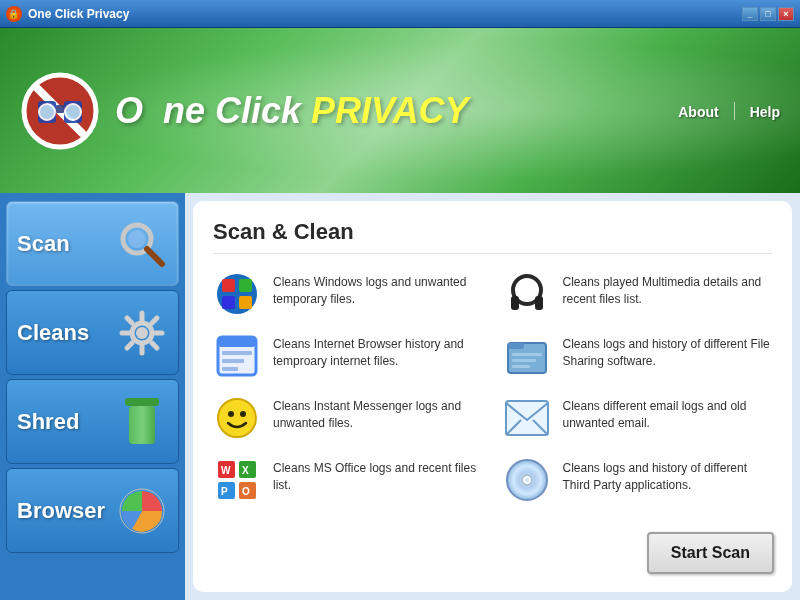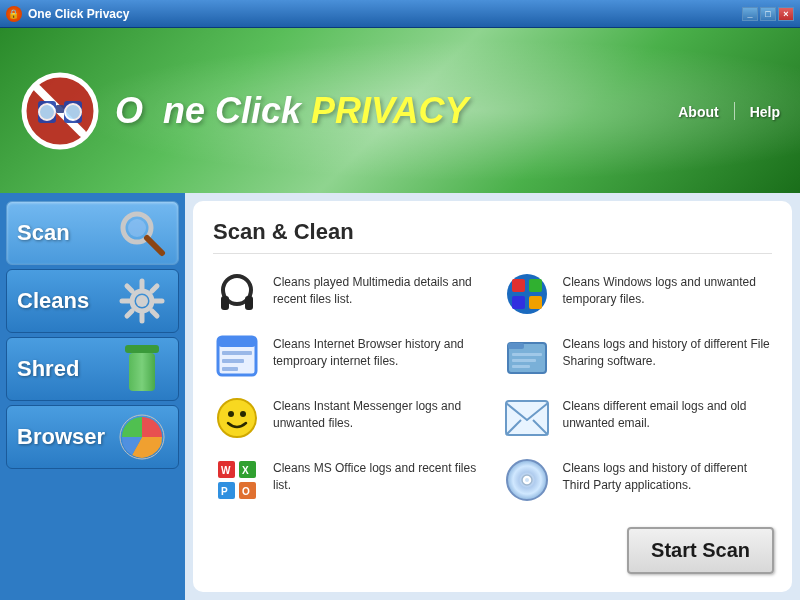--- a/index.html
+++ b/index.html
@@ -134,21 +134,21 @@
     
     .sidebar {
       width: 185px;
       background: #2e7bc4;
       display: flex;
       flex-direction: column;
       gap: 4px;
       padding: 8px 6px;
     }
     .sidebar-item {
-      height: 64px;
+      height: 85px;
       background: linear-gradient(to bottom, #4a9de0, #2a7bc4);
       border: 1px solid #1a5a9a;
       border-radius: 6px;
       display: flex;
       align-items: center;
       justify-content: space-between;
       padding: 0 10px;
       cursor: pointer;
       position: relative;
     }
@@ -209,21 +209,21 @@
 
     
     .start-scan-btn {
       position: absolute;
       bottom: 18px;
       right: 18px;
       padding: 10px 22px;
       background: linear-gradient(to bottom, #f0f0f0, #d8d8d8);
       border: 2px solid #a0a0a0;
       border-radius: 4px;
-      font-size: 20px;
+      font-size: 16px;
       font-weight: bold;
       color: #1a1a1a;
       cursor: pointer;
       box-shadow: 1px 1px 3px rgba(0,0,0,0.3);
     }
 
     
     .icon-wrapper {
       width: 48px;
       height: 48px;
@@ -349,44 +349,44 @@
 
     </div>
 
     <div class="content-area">
       <div class="content-title">Scan &amp; Clean</div>
 
       <div class="features-grid">
 
         <div class="feature-item">
           <div class="icon-wrapper">
-            <svg width="44" height="44" viewBox="0 0 44 44">
-              <circle cx="22" cy="18" r="14" fill="none" stroke="#2a2a2a" stroke-width="4"></circle>
-              <rect x="6" y="24" width="8" height="14" rx="3" fill="#222"></rect>
-              <rect x="30" y="24" width="8" height="14" rx="3" fill="#222"></rect>
-              <line x1="10" y1="30" x2="10" y2="18" stroke="#222" stroke-width="0"></line>
-              <line x1="34" y1="30" x2="34" y2="18" stroke="#222" stroke-width="0"></line>
-            </svg>
-          </div>
-          <div class="feature-text">Cleans played Multimedia details and recent files list.</div>
-        </div>
-
-        <div class="feature-item">
-          <div class="icon-wrapper">
             <svg width="42" height="42" viewBox="0 0 42 42">
               <circle cx="21" cy="21" r="20" fill="#1a6abf"></circle>
               <g>
                 <rect x="6" y="6" width="13" height="13" rx="2" fill="#e03030"></rect>
                 <rect x="23" y="6" width="13" height="13" rx="2" fill="#30b030"></rect>
                 <rect x="6" y="23" width="13" height="13" rx="2" fill="#3030e0"></rect>
                 <rect x="23" y="23" width="13" height="13" rx="2" fill="#f0a000"></rect>
               </g>
             </svg>
           </div>
           <div class="feature-text">Cleans Windows logs and unwanted temporary files.</div>
+        </div>
+
+        <div class="feature-item">
+          <div class="icon-wrapper">
+            <svg width="44" height="44" viewBox="0 0 44 44">
+              <circle cx="22" cy="18" r="14" fill="none" stroke="#2a2a2a" stroke-width="4"></circle>
+              <rect x="6" y="24" width="8" height="14" rx="3" fill="#222"></rect>
+              <rect x="30" y="24" width="8" height="14" rx="3" fill="#222"></rect>
+              <line x1="10" y1="30" x2="10" y2="18" stroke="#222" stroke-width="0"></line>
+              <line x1="34" y1="30" x2="34" y2="18" stroke="#222" stroke-width="0"></line>
+            </svg>
+          </div>
+          <div class="feature-text">Cleans played Multimedia details and recent files list.</div>
         </div>
 
         <div class="feature-item">
           <div class="icon-wrapper">
             <svg width="42" height="42" viewBox="0 0 42 42">
               <rect x="2" y="2" width="38" height="38" rx="4" fill="#e8f0ff" stroke="#4a8af0" stroke-width="3"></rect>
               <rect x="2" y="2" width="38" height="10" rx="4" fill="#4a8af0"></rect>
               <rect x="6" y="16" width="30" height="4" rx="1" fill="#9ab8e8"></rect>
               <rect x="6" y="24" width="22" height="4" rx="1" fill="#9ab8e8"></rect>
               <rect x="6" y="32" width="16" height="4" rx="1" fill="#9ab8e8"></rect>

